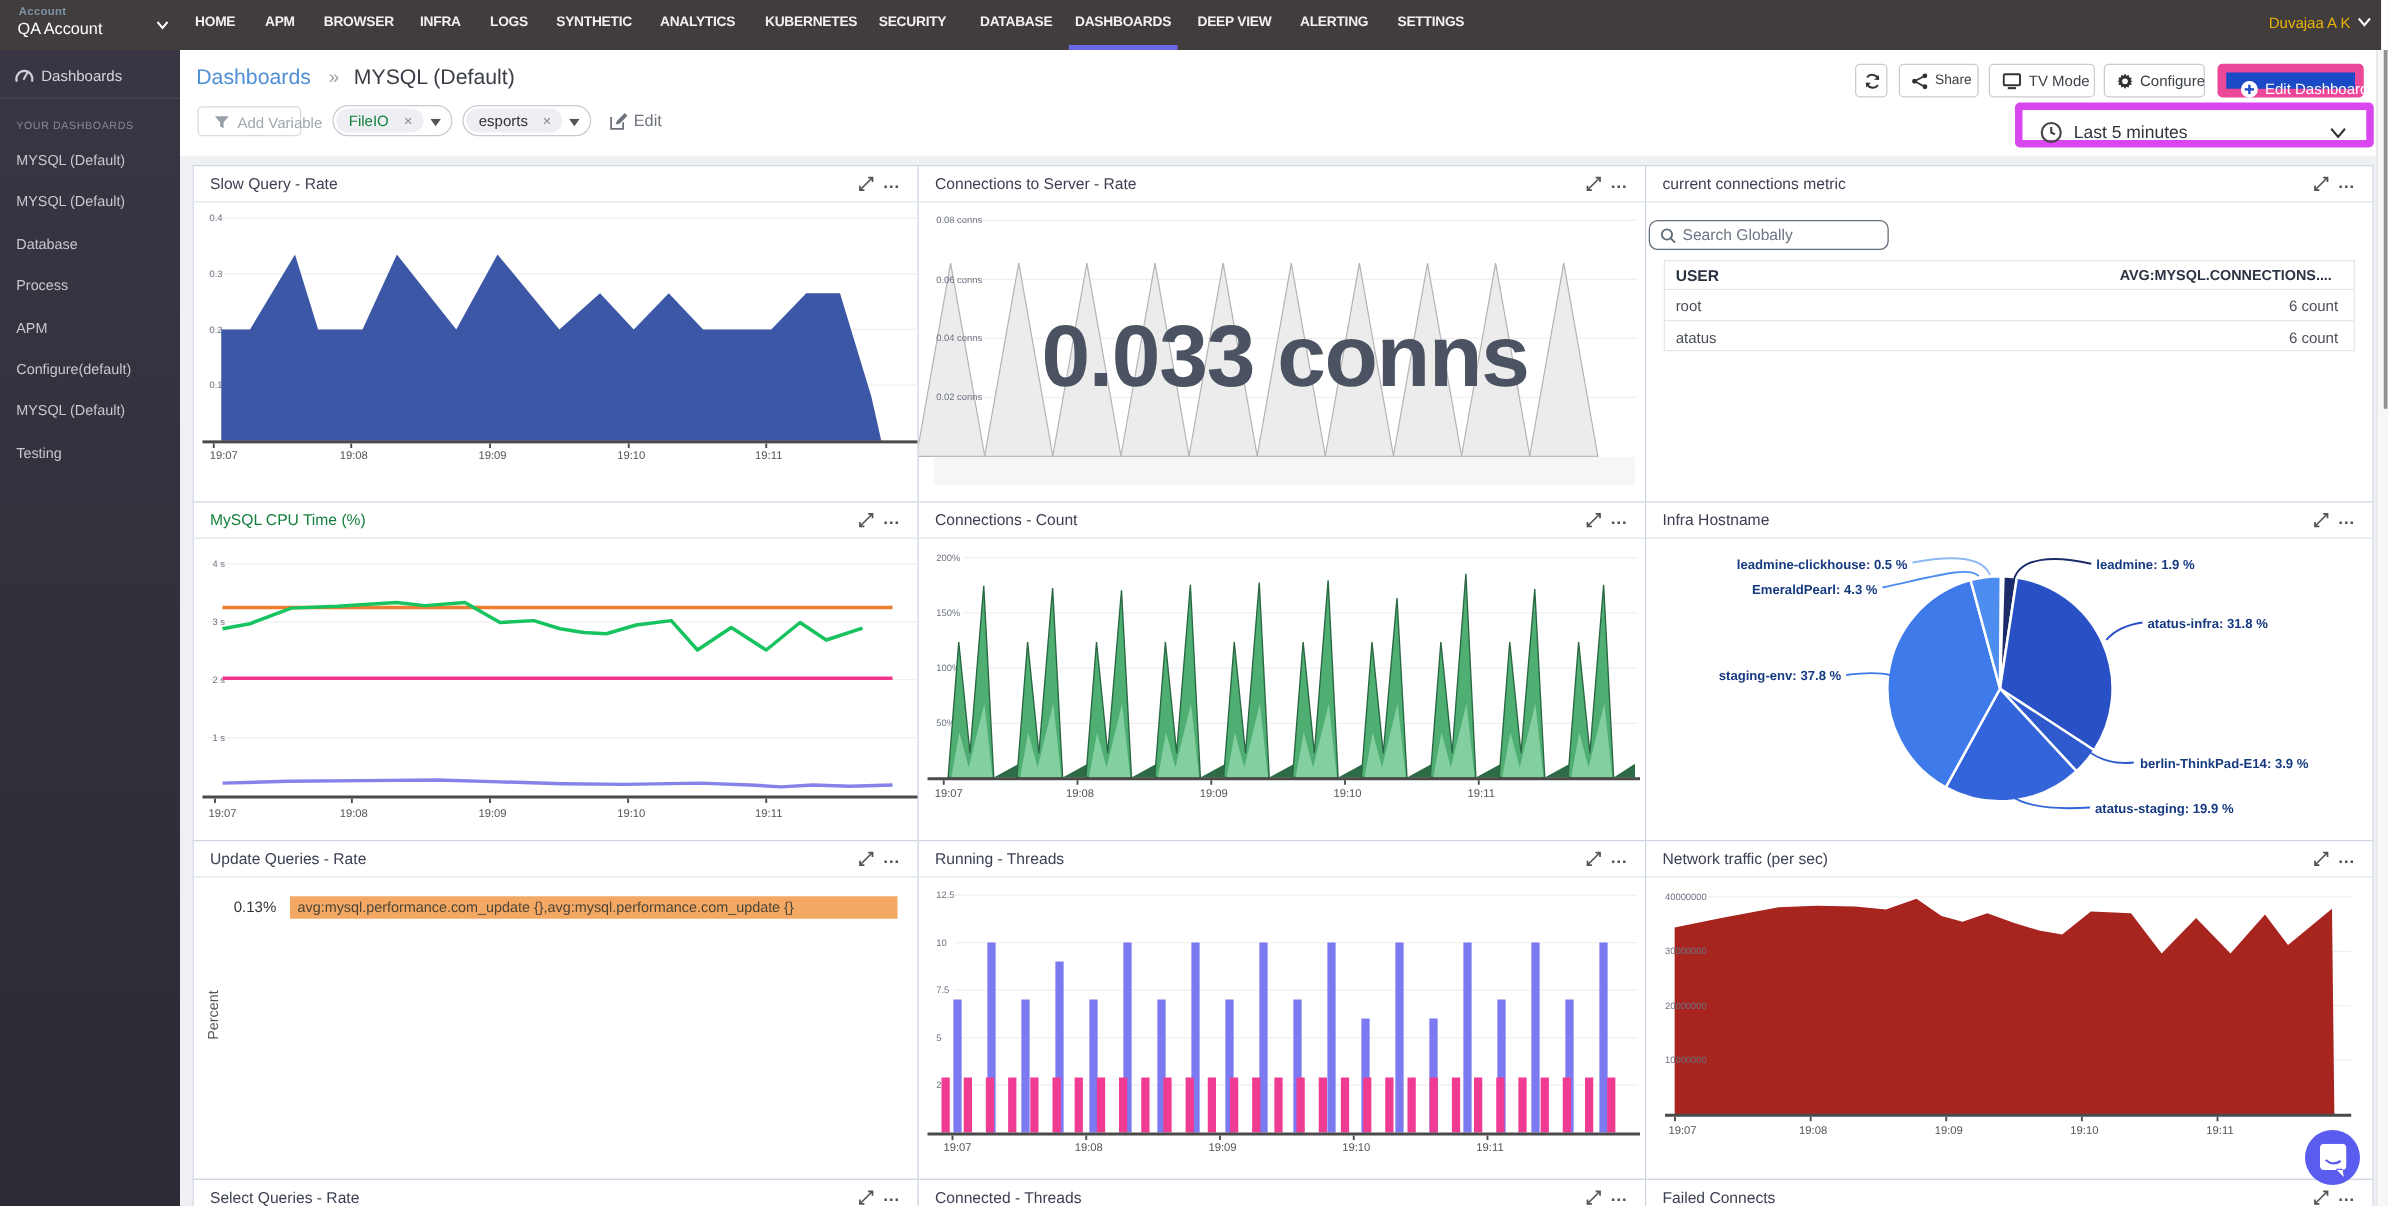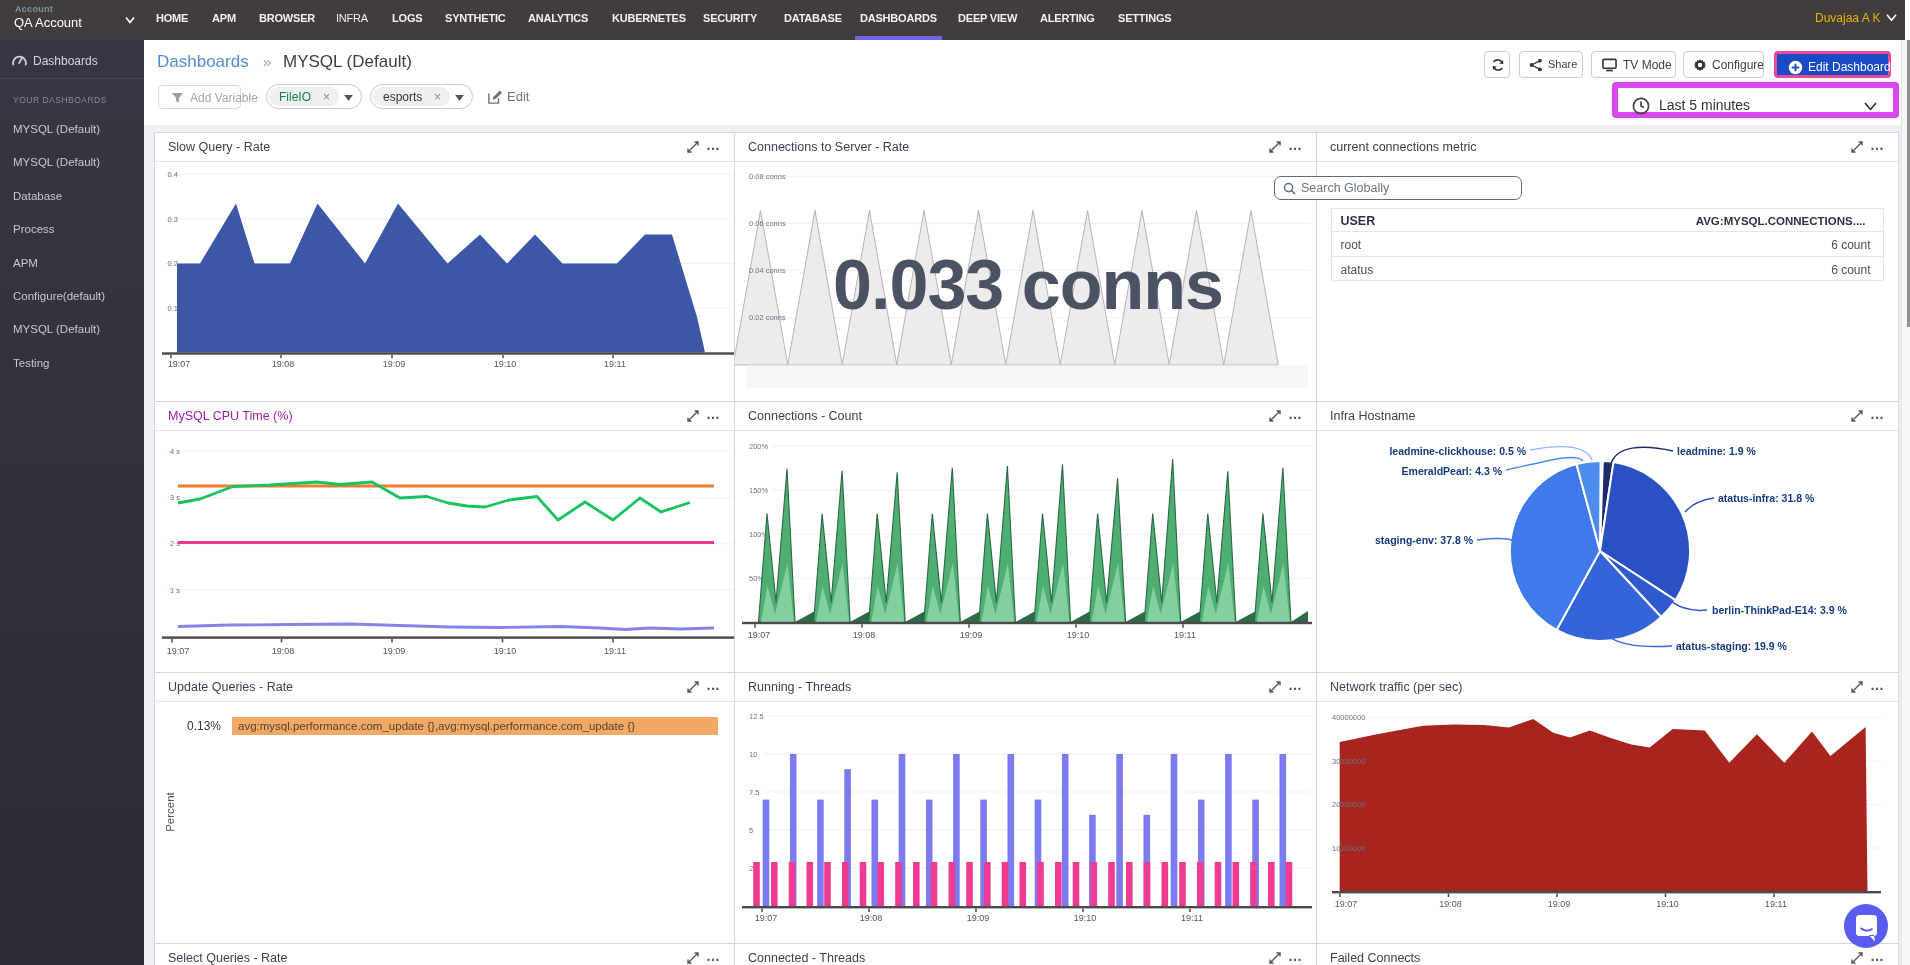--- a/index.html
+++ b/index.html
@@ -7,21 +7,21 @@
 </style></head><body>
 <div class="abs" style="left:0;top:0;width:1905px;height:40px;background:#413d3c;z-index:30">
     <div class="abs" style="left:15px;top:4px;font-size:9px;color:#7e95a7;letter-spacing:.3px;font-weight:bold">Account</div>
     <div class="abs" style="left:14px;top:15px;font-size:13px;color:#fff">QA Account</div>
     <svg class="abs" style="left:125px;top:16px" width="10" height="8" viewBox="0 0 12 10">
       <path d="M1,2 L6,8 L11,2" fill="none" stroke="#fff" stroke-width="2"></path>
     </svg>
     <div class="abs" style="left:156px;top:12px;font-size:11px;color:#f2f1f0;font-weight:bold;letter-spacing:-.2px">HOME</div>
     <div class="abs" style="left:212px;top:12px;font-size:11px;color:#f2f1f0;font-weight:bold;letter-spacing:-.2px">APM</div>
     <div class="abs" style="left:259px;top:12px;font-size:11px;color:#f2f1f0;font-weight:bold;letter-spacing:-.2px">BROWSER</div>
-    <div class="abs" style="left:336px;top:12px;font-size:11px;color:#f2f1f0;font-weight:normal;letter-spacing:-.2px">INFRA</div>
+    <div class="abs" style="left:336px;top:12px;font-size:11px;color:#f2f1f0;font-weight:bold;letter-spacing:-.2px">INFRA</div>
     <div class="abs" style="left:392px;top:12px;font-size:11px;color:#f2f1f0;font-weight:bold;letter-spacing:-.2px">LOGS</div>
     <div class="abs" style="left:445px;top:12px;font-size:11px;color:#f2f1f0;font-weight:bold;letter-spacing:-.2px">SYNTHETIC</div>
     <div class="abs" style="left:528px;top:12px;font-size:11px;color:#f2f1f0;font-weight:bold;letter-spacing:-.2px">ANALYTICS</div>
     <div class="abs" style="left:612px;top:12px;font-size:11px;color:#f2f1f0;font-weight:bold;letter-spacing:-.2px">KUBERNETES</div>
     <div class="abs" style="left:703px;top:12px;font-size:11px;color:#f2f1f0;font-weight:bold;letter-spacing:-.2px">SECURITY</div>
     <div class="abs" style="left:784px;top:12px;font-size:11px;color:#f2f1f0;font-weight:bold;letter-spacing:-.2px">DATABASE</div>
     <div class="abs" style="left:860px;top:12px;font-size:11px;color:#f2f1f0;font-weight:bold;letter-spacing:-.2px">DASHBOARDS</div>
     <div class="abs" style="left:958px;top:12px;font-size:11px;color:#f2f1f0;font-weight:bold;letter-spacing:-.2px">DEEP VIEW</div>
     <div class="abs" style="left:1040px;top:12px;font-size:11px;color:#f2f1f0;font-weight:bold;letter-spacing:-.2px">ALERTING</div>
     <div class="abs" style="left:1118px;top:12px;font-size:11px;color:#f2f1f0;font-weight:bold;letter-spacing:-.2px">SETTINGS</div>
@@ -75,21 +75,21 @@
     </svg>
     <span style="position:absolute;left:31px;top:6px;font-size:12px;color:#3c4248">TV Mode</span>
   </div>
 <div class="abs" style="left:1683px;top:51px;width:81px;height:27px;background:#fff;border:1px solid #c9ccd3;border-radius:4px">
     <svg style="position:absolute;left:9px;top:6px" width="14" height="14" viewBox="0 0 16 16">
       <path d="M8,1 L9.2,3 L11.4,2.2 L11.8,4.6 L14.2,4.9 L13.2,7 L15,8 L13.2,9 L14.2,11.1 L11.8,11.4 L11.4,13.8 L9.2,13 L8,15 L6.8,13 L4.6,13.8 L4.2,11.4 L1.8,11.1 L2.8,9 L1,8 L2.8,7 L1.8,4.9 L4.2,4.6 L4.6,2.2 L6.8,3 Z" fill="#333"></path>
       <circle cx="8" cy="8" r="2.6" fill="#fff"></circle>
     </svg>
     <span style="position:absolute;left:28px;top:6px;font-size:12px;color:#3c4248">Configure</span>
   </div>
-<div class="abs" style="left:1774px;top:51px;width:117px;height:27px;background:#1b4ac6;border:3px solid #ec4899;border-radius:4px">
+<div class="abs" style="left:1774px;top:51px;width:117px;height:27px;background:#1b4ac6;border:7px solid #ec4899;border-radius:4px">
     <svg style="position:absolute;left:11px;top:6px" width="15" height="15" viewBox="0 0 16 16">
       <circle cx="8" cy="8" r="7.2" fill="#fff"></circle>
       <rect x="7" y="4" width="2" height="8" fill="#1b4ac6"></rect>
       <rect x="4" y="7" width="8" height="2" fill="#1b4ac6"></rect>
     </svg>
     <span style="position:absolute;left:31px;top:6px;font-size:12px;color:#fff">Edit Dashboard</span>
   </div>
 <div class="abs" style="left:158px;top:85px;width:83px;height:24px;border:1px solid #d7dade;border-radius:4px;background:#fff">
     <svg style="position:absolute;left:12px;top:6px" width="13" height="12" viewBox="0 0 14 13">
       <path d="M1,1 L13,1 L8.5,6.5 L8.5,11.5 L5.5,10 L5.5,6.5 Z" fill="#9aa0ab"></path>
@@ -151,21 +151,21 @@
     <div style="position:relative;height:29px;border-bottom:1px solid #dde3ee">
       <div style="position:absolute;left:13px;top:7px;font-size:12.5px;color:#3d4152;white-space:nowrap">current connections metric</div>
     </div>
   </div>
 <svg style="position:absolute;left:1849px;top:139px" width="16" height="16" viewBox="0 0 16 16">
     <path d="M3,13 L13,3 M9.5,3 L13,3 L13,6.5 M3,9.5 L3,13 L6.5,13" fill="none" stroke="#555" stroke-width="1.4"></path>
   </svg>
 <div style="position:absolute;left:1870px;top:137px;width:18px;height:16px;color:#555;font-size:14px;font-weight:bold;letter-spacing:.5px">…</div>
 <div style="position:absolute;left:154px;top:401px;width:581px;height:272px;background:#fff;border:1px solid #cfd7e3">
     <div style="position:relative;height:29px;border-bottom:1px solid #dde3ee">
-      <div style="position:absolute;left:13px;top:7px;font-size:12.5px;color:#a21caf;white-space:nowrap">MySQL CPU Time (%)</div>
+      <div style="position:absolute;left:13px;top:7px;font-size:12.5px;color:#15803d;white-space:nowrap">MySQL CPU Time (%)</div>
     </div>
   </div>
 <svg style="position:absolute;left:685px;top:408px" width="16" height="16" viewBox="0 0 16 16">
     <path d="M3,13 L13,3 M9.5,3 L13,3 L13,6.5 M3,9.5 L3,13 L6.5,13" fill="none" stroke="#555" stroke-width="1.4"></path>
   </svg>
 <div style="position:absolute;left:706px;top:406px;width:18px;height:16px;color:#555;font-size:14px;font-weight:bold;letter-spacing:.5px">…</div>
 <div style="position:absolute;left:734px;top:401px;width:583px;height:272px;background:#fff;border:1px solid #cfd7e3">
     <div style="position:relative;height:29px;border-bottom:1px solid #dde3ee">
       <div style="position:absolute;left:13px;top:7px;font-size:12.5px;color:#3d4152;white-space:nowrap">Connections - Count</div>
     </div>
@@ -475,21 +475,21 @@
     <line x1="1448.5" y1="893.4" x2="1448.5" y2="897" stroke="#4a4a4a" stroke-width="1.5"></line>
     <line x1="1557" y1="893.4" x2="1557" y2="897" stroke="#4a4a4a" stroke-width="1.5"></line>
     <line x1="1665.5" y1="893.4" x2="1665.5" y2="897" stroke="#4a4a4a" stroke-width="1.5"></line>
     <line x1="1774" y1="893.4" x2="1774" y2="897" stroke="#4a4a4a" stroke-width="1.5"></line>
     <text x="1346" y="907" text-anchor="middle" font-size="9" fill="#555">19:07</text>
     <text x="1450.5" y="907" text-anchor="middle" font-size="9" fill="#555">19:08</text>
     <text x="1559" y="907" text-anchor="middle" font-size="9" fill="#555">19:09</text>
     <text x="1667.5" y="907" text-anchor="middle" font-size="9" fill="#555">19:10</text>
     <text x="1776" y="907" text-anchor="middle" font-size="9" fill="#555">19:11</text>
   </svg>
-<div class="abs" style="left:1274px;top:176px;width:248px;height:24px;border:1.5px solid #5f6b76;border-radius:7px;background:#fff">
+<div class="abs" style="left:1319px;top:176px;width:192px;height:24px;border:1.5px solid #5f6b76;border-radius:7px;background:#fff">
     <svg style="position:absolute;left:8px;top:5px" width="13" height="13" viewBox="0 0 14 14">
       <circle cx="6" cy="6" r="4.4" fill="none" stroke="#5f6b76" stroke-width="1.6"></circle>
       <line x1="9.3" y1="9.3" x2="13" y2="13" stroke="#5f6b76" stroke-width="1.6"></line>
     </svg>
     <span style="position:absolute;left:26px;top:4px;font-size:12.5px;color:#6b7684">Search Globally</span>
   </div>
 <div class="abs" style="left:1330.5px;top:207.5px;width:553px;height:73px;border:1px solid #e2e5ec;background:#fff">
     <div style="position:absolute;left:9px;top:5px;font-size:12.5px;font-weight:bold;color:#2c3444">USER</div>
     <div style="position:absolute;right:17px;top:6px;font-size:11.5px;font-weight:bold;color:#2c3444">AVG:MYSQL.CONNECTIONS....</div>
     <div style="position:absolute;left:0;top:22px;width:551px;height:1px;background:#e2e5ec"></div>

